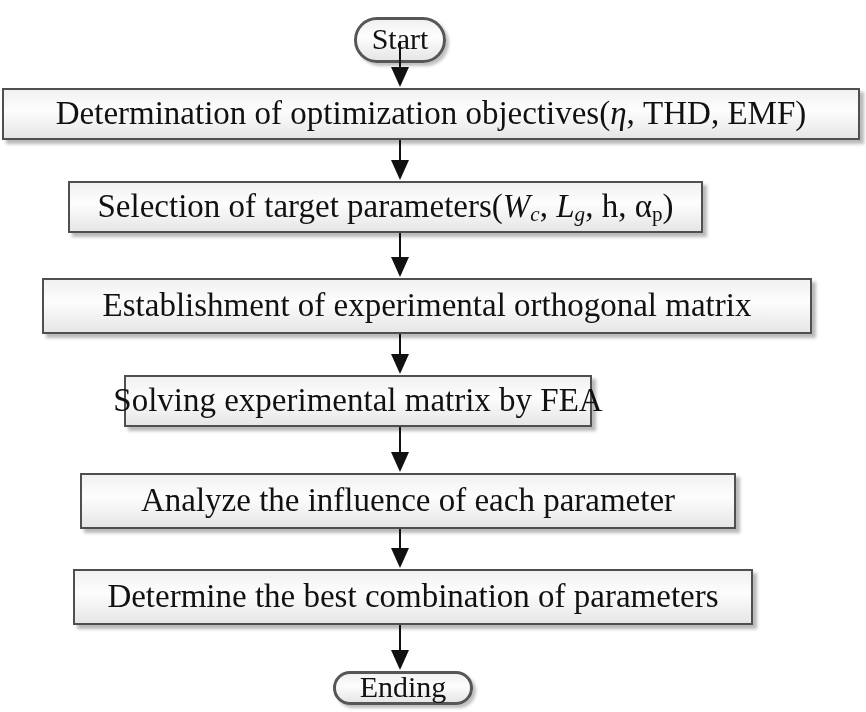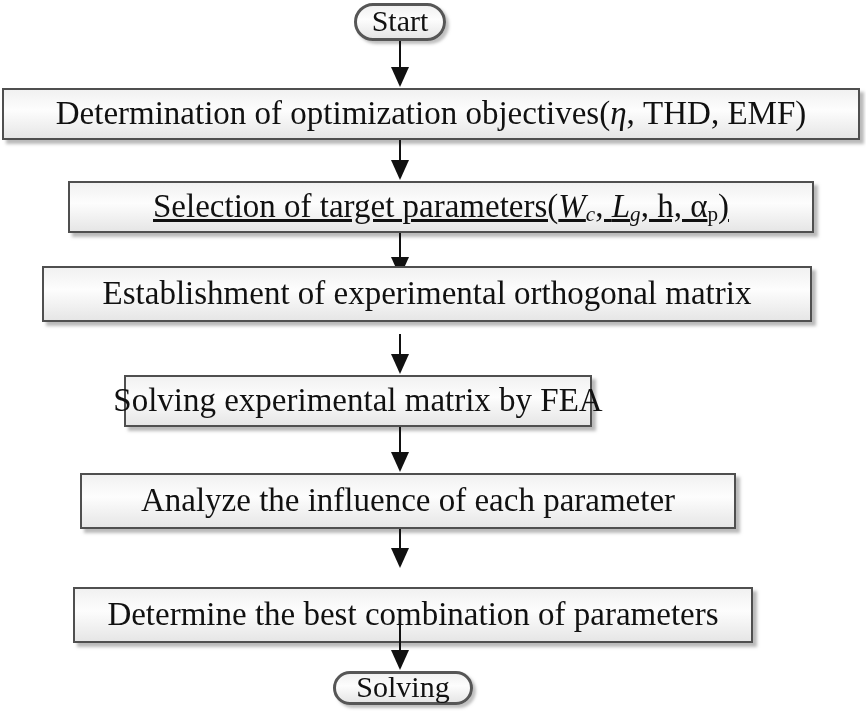--- a/index.html
+++ b/index.html
@@ -64,48 +64,48 @@
     border-left: 9px solid transparent;
     border-right: 9px solid transparent;
     border-top: 20px solid #111111;
   }
 </style>
 </head>
 <body>
 
 <div class="canvas">
 
-  <div class="node terminal" style="left:354px; top:3px; width:92px; height:38px;">
+  <div class="node terminal" style="left:354px; top:17px; width:92px; height:46px;">
     <span class="label">Start</span>
   </div>
 
   <div class="arrow" style="left:391px; top:41px; height:46px;">
     <span class="shaft"></span>
     <span class="head"></span>
   </div>
 
   <div class="node" style="left:2px; top:88px; width:858px; height:52px;">
     <span class="label"><span>Determination of optimization objectives(</span><span class="it">η</span><span>, THD, EMF)</span></span>
   </div>
 
   <div class="arrow" style="left:391px; top:140px; height:40px;">
     <span class="shaft"></span>
     <span class="head"></span>
   </div>
 
-  <div class="node" style="left:68px; top:181px; width:746px; height:52px;text-decoration:underline;">
+  <div class="node" style="left:68px; top:181px; width:635px; height:52px;">
     <span class="label"><span>Selection of target parameters(</span><span class="it">W</span><span class="it sub">c</span><span>, </span><span class="it">L</span><span class="it sub">g</span><span>, h, α</span><span class="sub">p</span><span>)</span></span>
   </div>
 
   <div class="arrow" style="left:391px; top:233px; height:44px;">
     <span class="shaft"></span>
     <span class="head"></span>
   </div>
 
-  <div class="node" style="left:42px; top:266px; width:770px; height:56px;">
+  <div class="node" style="left:42px; top:278px; width:770px; height:56px;">
     <span class="label"><span>Establishment of experimental orthogonal matrix</span></span>
   </div>
 
   <div class="arrow" style="left:391px; top:334px; height:40px;">
     <span class="shaft"></span>
     <span class="head"></span>
   </div>
 
   <div class="node" style="left:124px; top:375px; width:468px; height:52px;">
     <span class="label"><span>Solving experimental matrix by FEA</span></span>
@@ -118,26 +118,26 @@
 
   <div class="node" style="left:80px; top:473px; width:656px; height:56px;text-align:right;">
     <span class="label"><span>Analyze the influence of each parameter</span></span>
   </div>
 
   <div class="arrow" style="left:391px; top:529px; height:39px;">
     <span class="shaft"></span>
     <span class="head"></span>
   </div>
 
-  <div class="node" style="left:73px; top:569px; width:680px; height:56px;margin-top:18px;">
+  <div class="node" style="left:73px; top:569px; width:680px; height:56px;">
     <span class="label"><span>Determine the best combination of parameters</span></span>
   </div>
 
   <div class="arrow" style="left:391px; top:625px; height:45px;">
     <span class="shaft"></span>
     <span class="head"></span>
   </div>
 
   <div class="node terminal" style="left:333px; top:671px; width:140px; height:34px;">
-    <span class="label">Solving</span>
+    <span class="label">Ending</span>
   </div>
 
 </div>
 
 </body></html>

